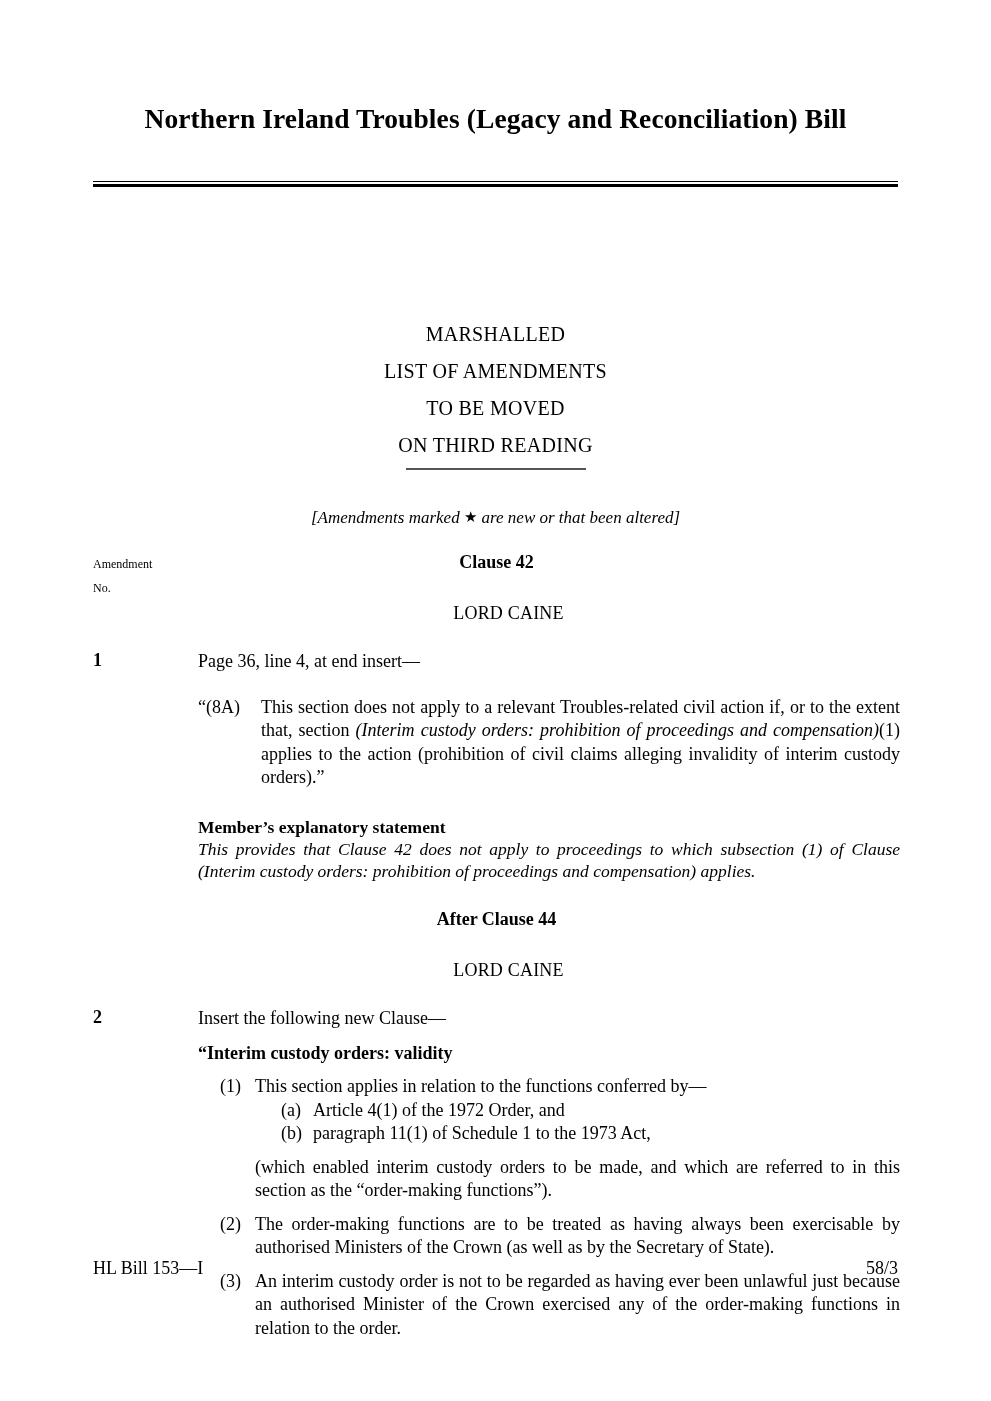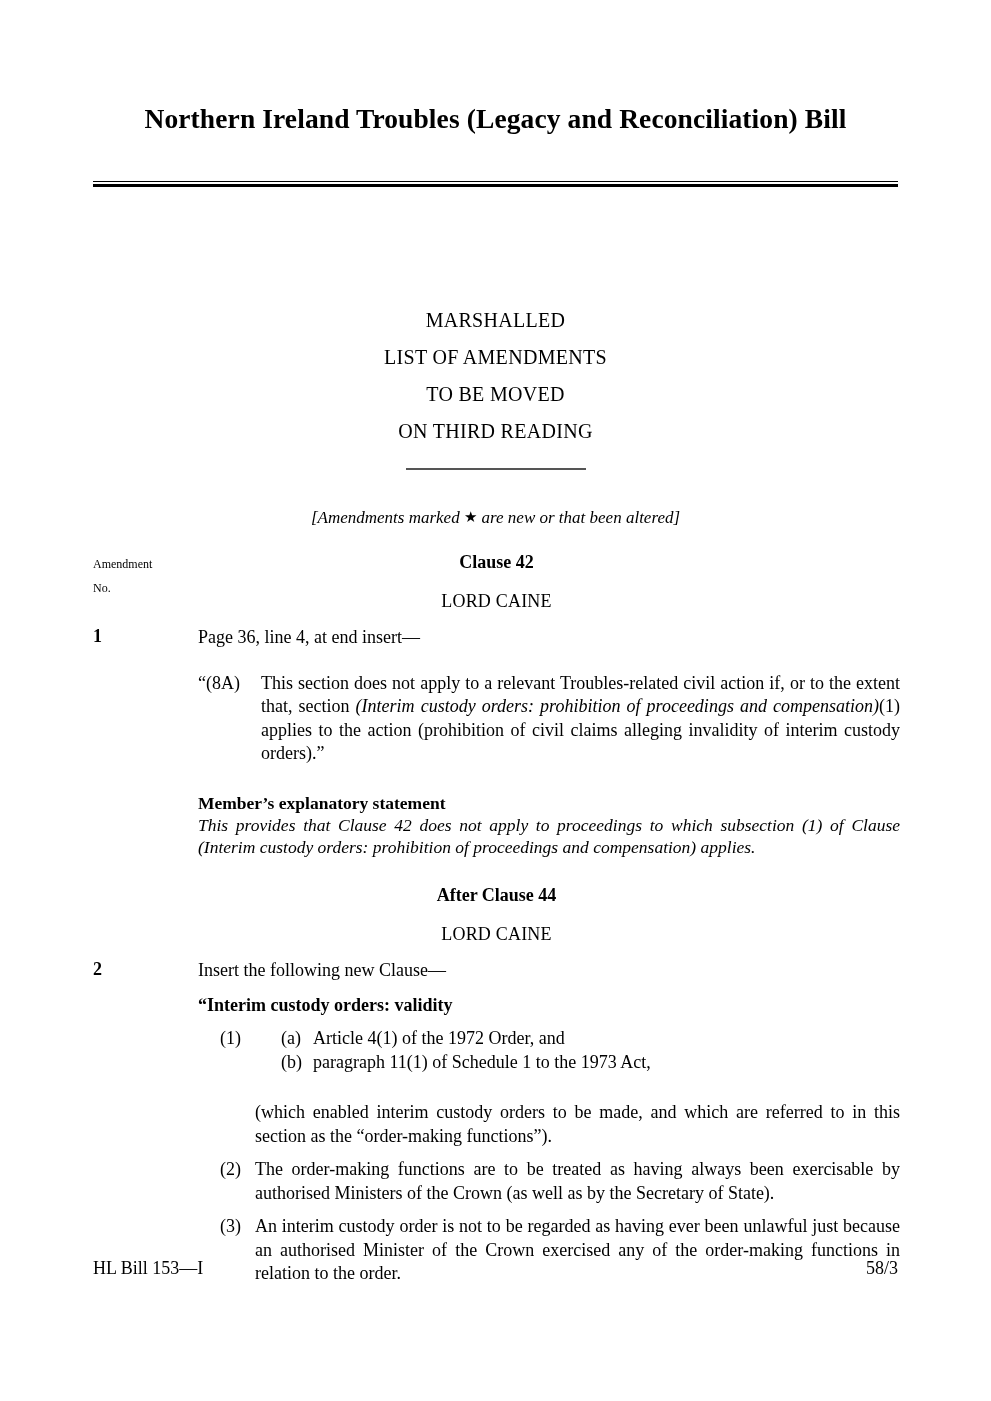--- a/index.html
+++ b/index.html
@@ -57,21 +57,21 @@
     left: 0; top: 3px;
     width: 100%;
     height: 3px;
     background: #000;
   }
 
   
   .head-lines {
     position: absolute;
     left: 93px;
-    top: 302px;
+    top: 316px;
     width: 805px;
     text-align: center;
   }
   .head-lines .hl {
     font-size: 20px;
     line-height: 37px;
     letter-spacing: 0.3px;
   }
   .divider-short {
     position: absolute;
@@ -132,21 +132,21 @@
     text-align: center;
     font-weight: bold;
     font-size: 18px;
     width: 807px;
     margin: 0;
   }
   .ctr-name {
     text-align: center;
     font-size: 18px;
     width: 807px;
-    margin: 0;
+    margin: 12px;
     letter-spacing: 0.2px;
   }
 
   p { margin: 0; }
 
   .txt {
     font-size: 18px;
     line-height: 23.5px;
   }
 
@@ -194,21 +194,21 @@
     font-size: 18px;
     line-height: 23.5px;
     text-align: justify;
   }
   .sub .marker {
     position: absolute;
     left: 22px;
     top: 0;
     width: 40px;
   }
-  .sub.nomark { padding-left: 57px; margin-top: 17px; }
+  .sub.nomark { padding-left: 57px; }
 
   
   .letter {
     position: relative;
     padding-left: 115px;
     box-sizing: border-box;
     font-size: 18px;
     line-height: 23.5px;
   }
   .letter .marker {
@@ -293,21 +293,21 @@
     <div class="sp-14"></div>
 
     <div class="row">
       <div class="num">2</div>
       <p class="txt">Insert the following new Clause—</p>
       <div class="sp-12"></div>
       <p class="clause-title">“Interim custody orders: validity</p>
       <div class="sp-10"></div>
 
       <div class="sub">
-        <span class="marker">(1)</span>
+        <span class="marker">(1)</span><span>This section applies in relation to the functions conferred by—</span>
       </div>
       <div class="letter">
         <span class="marker">(a)</span><span>Article 4(1) of the 1972 Order, and</span>
       </div>
       <div class="letter">
         <span class="marker">(b)</span><span>paragraph 11(1) of Schedule 1 to the 1973 Act,</span>
       </div>
       <div class="sp-10"></div>
       <div class="sub nomark">(which enabled interim custody orders to be made, and which are referred to in this section as the “order-making functions”).</div>
       <div class="sp-10"></div>

